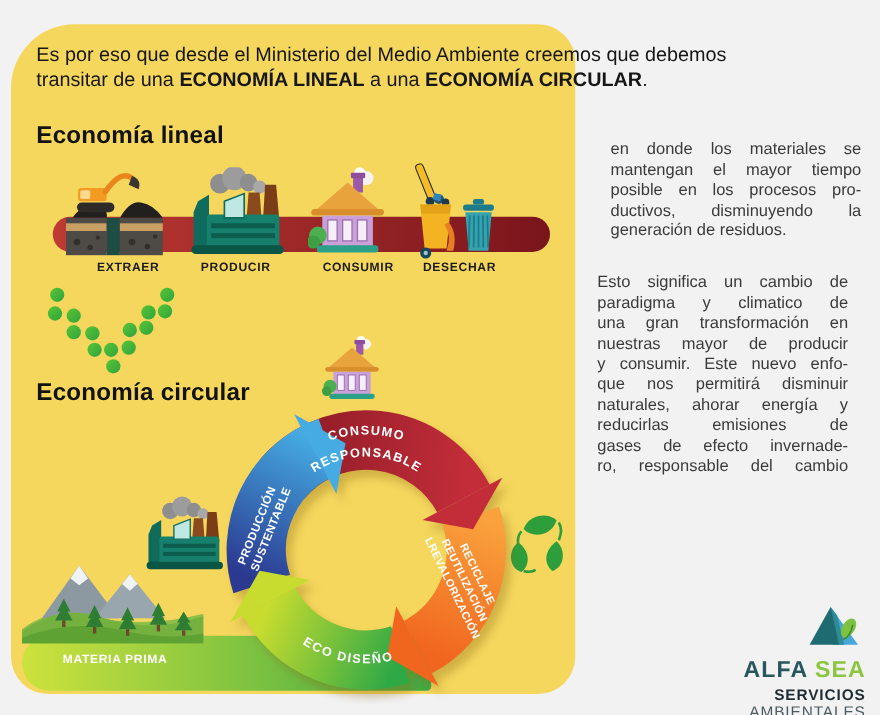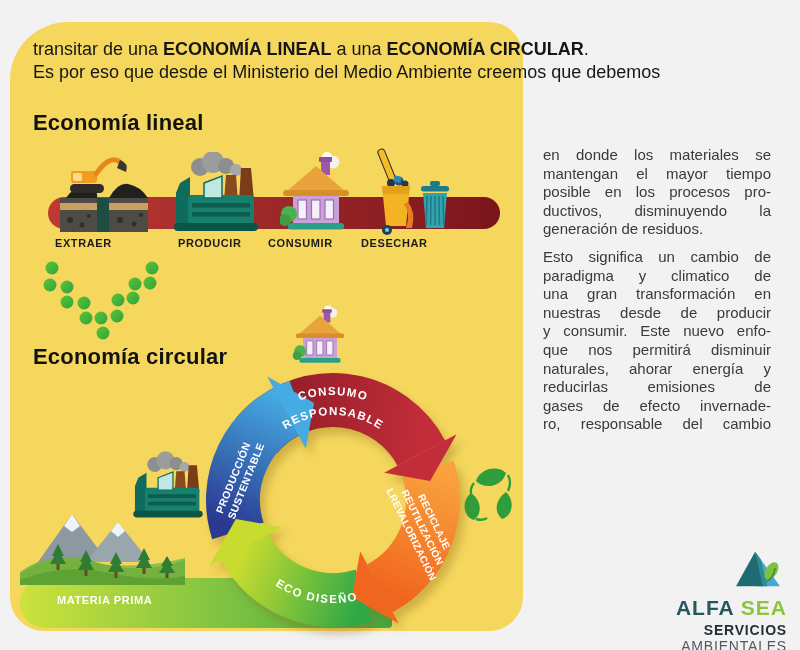--- a/index.html
+++ b/index.html
@@ -9,55 +9,55 @@
          border-radius:58px 34px 34px 34px;}
   .header{position:absolute;left:33px;top:38px;width:740px;font-size:18px;line-height:23px;
           color:#161616;font-weight:400;}
   .header b{font-weight:700;}
   .section-title{position:absolute;left:33px;font-size:22px;font-weight:700;color:#121212;letter-spacing:.2px;}
   #t-lineal{top:110px;}
   #t-circular{top:344px;}
   .redbar{position:absolute;left:48px;top:197px;width:452px;height:32px;border-radius:16px;
           background:linear-gradient(90deg,#BE3A33,#7A151C);z-index:1;}
   .icon{position:absolute;z-index:2;}
-  .step-label{position:absolute;top:237px;width:90px;text-align:left;font-size:11px;font-weight:700;
+  .step-label{position:absolute;top:237px;width:90px;text-align:right;font-size:11px;font-weight:700;
               letter-spacing:.6px;color:#1b1b1b;z-index:3;}
   .greenbar{position:absolute;left:20px;top:578px;width:372px;height:50px;
             border-radius:26px 4px 4px 26px;background:linear-gradient(90deg,#CDE23C,#3FA945);z-index:1;}
   .materia{position:absolute;left:57px;top:594px;font-size:11px;font-weight:700;letter-spacing:.6px;
            color:#fff;z-index:4;}
   #mountains{left:20px;top:500px;z-index:2;}
   #ringsvg{position:absolute;left:193px;top:360px;z-index:3;}
   #house2{left:288px;top:304px;z-index:2;}
   #factory2{left:130px;top:450px;z-index:4;}
   #recycle{left:460px;top:462px;z-index:2;}
   #dots{left:40px;top:258px;}
   .sidebar{position:absolute;left:543px;width:228px;color:#3a3a3a;font-size:15px;line-height:18.6px;}
-  #para1{top:146px;}
+  #para1{top:127px;margin-left:12px;}
   #para2{top:248px;}
   .jl{text-align:justify;text-align-last:justify;}
   .ll{text-align:left;}
   .logo{position:absolute;left:653px;top:546px;width:134px;text-align:right;z-index:2;}
   .logo-name{font-size:21px;font-weight:700;letter-spacing:1px;margin-top:2px;}
   .logo-name .alfa{color:#27565C;}
   .logo-name .sea{color:#8CC540;}
   .logo-tag{font-size:14px;letter-spacing:.8px;margin-top:2px;color:#4a5a60;}
   .logo-tag b{color:#1f2d33;font-weight:700;}
   svg text{font-family:"Liberation Sans",sans-serif;font-weight:700;fill:#ffffff;}
 </style>
 </head>
 <body>
 
 <div id="canvas">
 
   <div class="panel"></div>
 
   <div class="header">
+    <div>Es por eso que desde el Ministerio del Medio Ambiente creemos que debemos</div>
     <div><span>transitar de una </span><b>ECONOMÍA LINEAL</b><span> a una </span><b>ECONOMÍA CIRCULAR</b><span>.</span></div>
-    <div>Es por eso que desde el Ministerio del Medio Ambiente creemos que debemos</div>
   </div>
 
   <div class="section-title" id="t-lineal">Economía lineal</div>
 
   <div class="redbar"></div>
 
   <svg class="icon" style="left:58px;top:146px" width="92" height="88" viewBox="0 0 92 88">
     <rect x="2" y="52" width="37" height="34" fill="#4E4A45"></rect>
     <rect x="2" y="57" width="37" height="7" fill="#C9A064"></rect>
     <circle cx="12" cy="74" r="3" fill="#332F2B"></circle>
@@ -122,21 +122,21 @@
     <circle cx="23" cy="84" r="5" fill="#16465A"></circle>
       <circle cx="23" cy="84" r="2" fill="#9FC2D2"></circle>
     <path d="M44 56 q8 10 4 26 l-6 0 q5 -14 -2 -24 z" fill="#E67E22"></path>
     <rect x="57" y="40" width="28" height="5.5" rx="2.5" fill="#1C7C8C"></rect>
     <rect x="66" y="35" width="10" height="5" rx="2" fill="#1C7C8C"></rect>
     <polygon points="59,47 83,47 80,82 62,82" fill="#34A3AE"></polygon>
     <path d="M63 50 L62.2 79 M67 50 L66.6 79 M71 50 L71 79 M75 50 L75.4 79 M79 50 L79.8 79" stroke="#1C7C8C" stroke-width="1.6"></path>
   </svg>
 
   <div class="step-label" style="left:55px">EXTRAER</div>
-  <div class="step-label" style="left:178px">PRODUCIR</div>
+  <div class="step-label" style="left:156px">PRODUCIR</div>
   <div class="step-label" style="left:268px">CONSUMIR</div>
   <div class="step-label" style="left:361px">DESECHAR</div>
 
   <svg class="icon" id="dots" width="130" height="96" viewBox="0 0 130 96">
     <defs>
         <linearGradient id="gDot" x1="0" y1="0" x2="1" y2="1">
           <stop offset="0" stop-color="#5BC433"></stop>
           <stop offset="1" stop-color="#2EA43F"></stop>
         </linearGradient>
       </defs>
@@ -288,21 +288,21 @@
     <div class="jl">en donde los materiales se</div>
     <div class="jl">mantengan el mayor tiempo</div>
     <div class="jl">posible en los procesos pro-</div>
     <div class="jl">ductivos, disminuyendo la</div>
     <div class="ll">generación de residuos.</div>
   </div>
   <div class="sidebar" id="para2">
     <div class="jl">Esto significa un cambio de</div>
     <div class="jl">paradigma y climatico de</div>
     <div class="jl">una gran transformación en</div>
-    <div class="jl">nuestras desde de producir</div>
+    <div class="jl">nuestras mayor de producir</div>
     <div class="jl">y consumir. Este nuevo enfo-</div>
     <div class="jl">que nos permitirá disminuir</div>
     <div class="jl">naturales, ahorar energía y</div>
     <div class="jl">reducirlas emisiones de</div>
     <div class="jl">gases de efecto invernade-</div>
     <div class="jl">ro, responsable del cambio</div>
   </div>
 
   <div class="logo">
     <svg width="58" height="44" viewBox="0 0 60 46">

